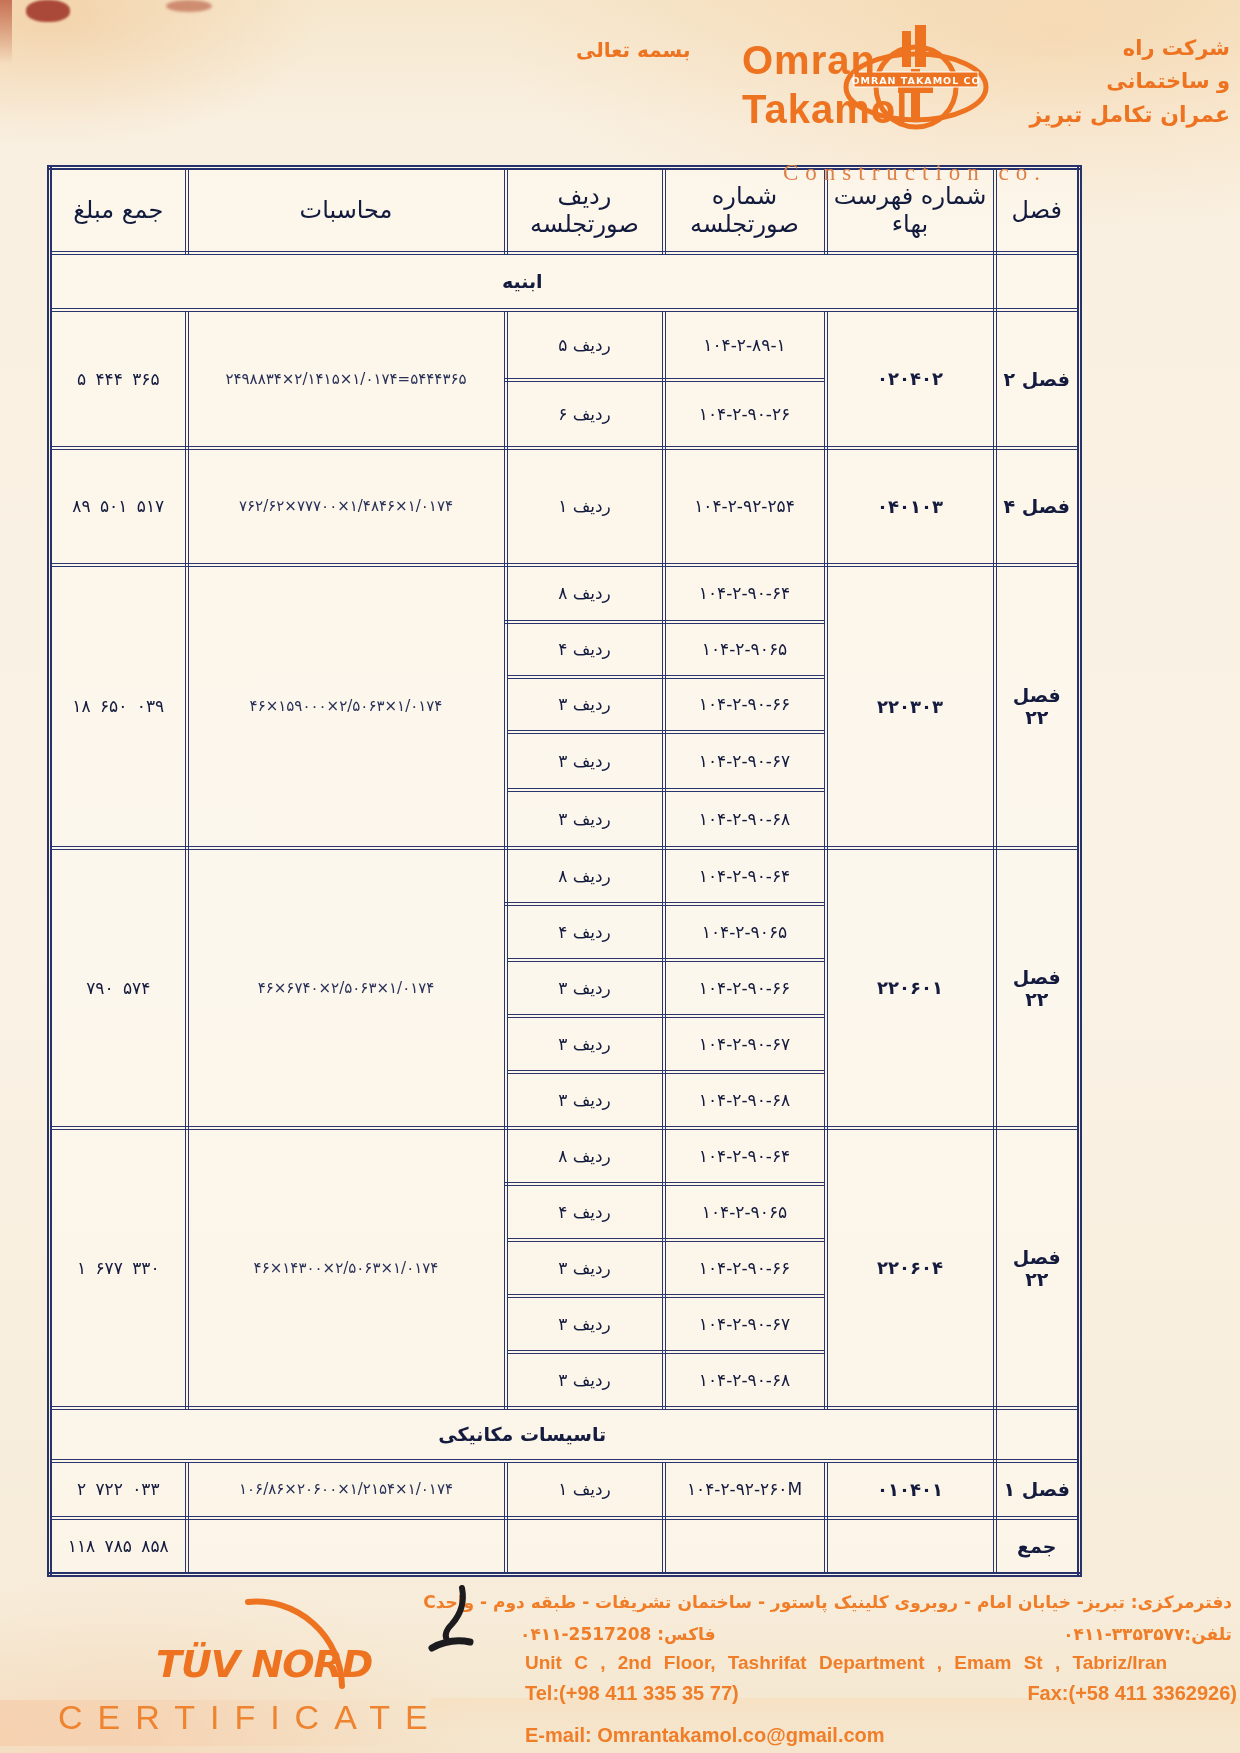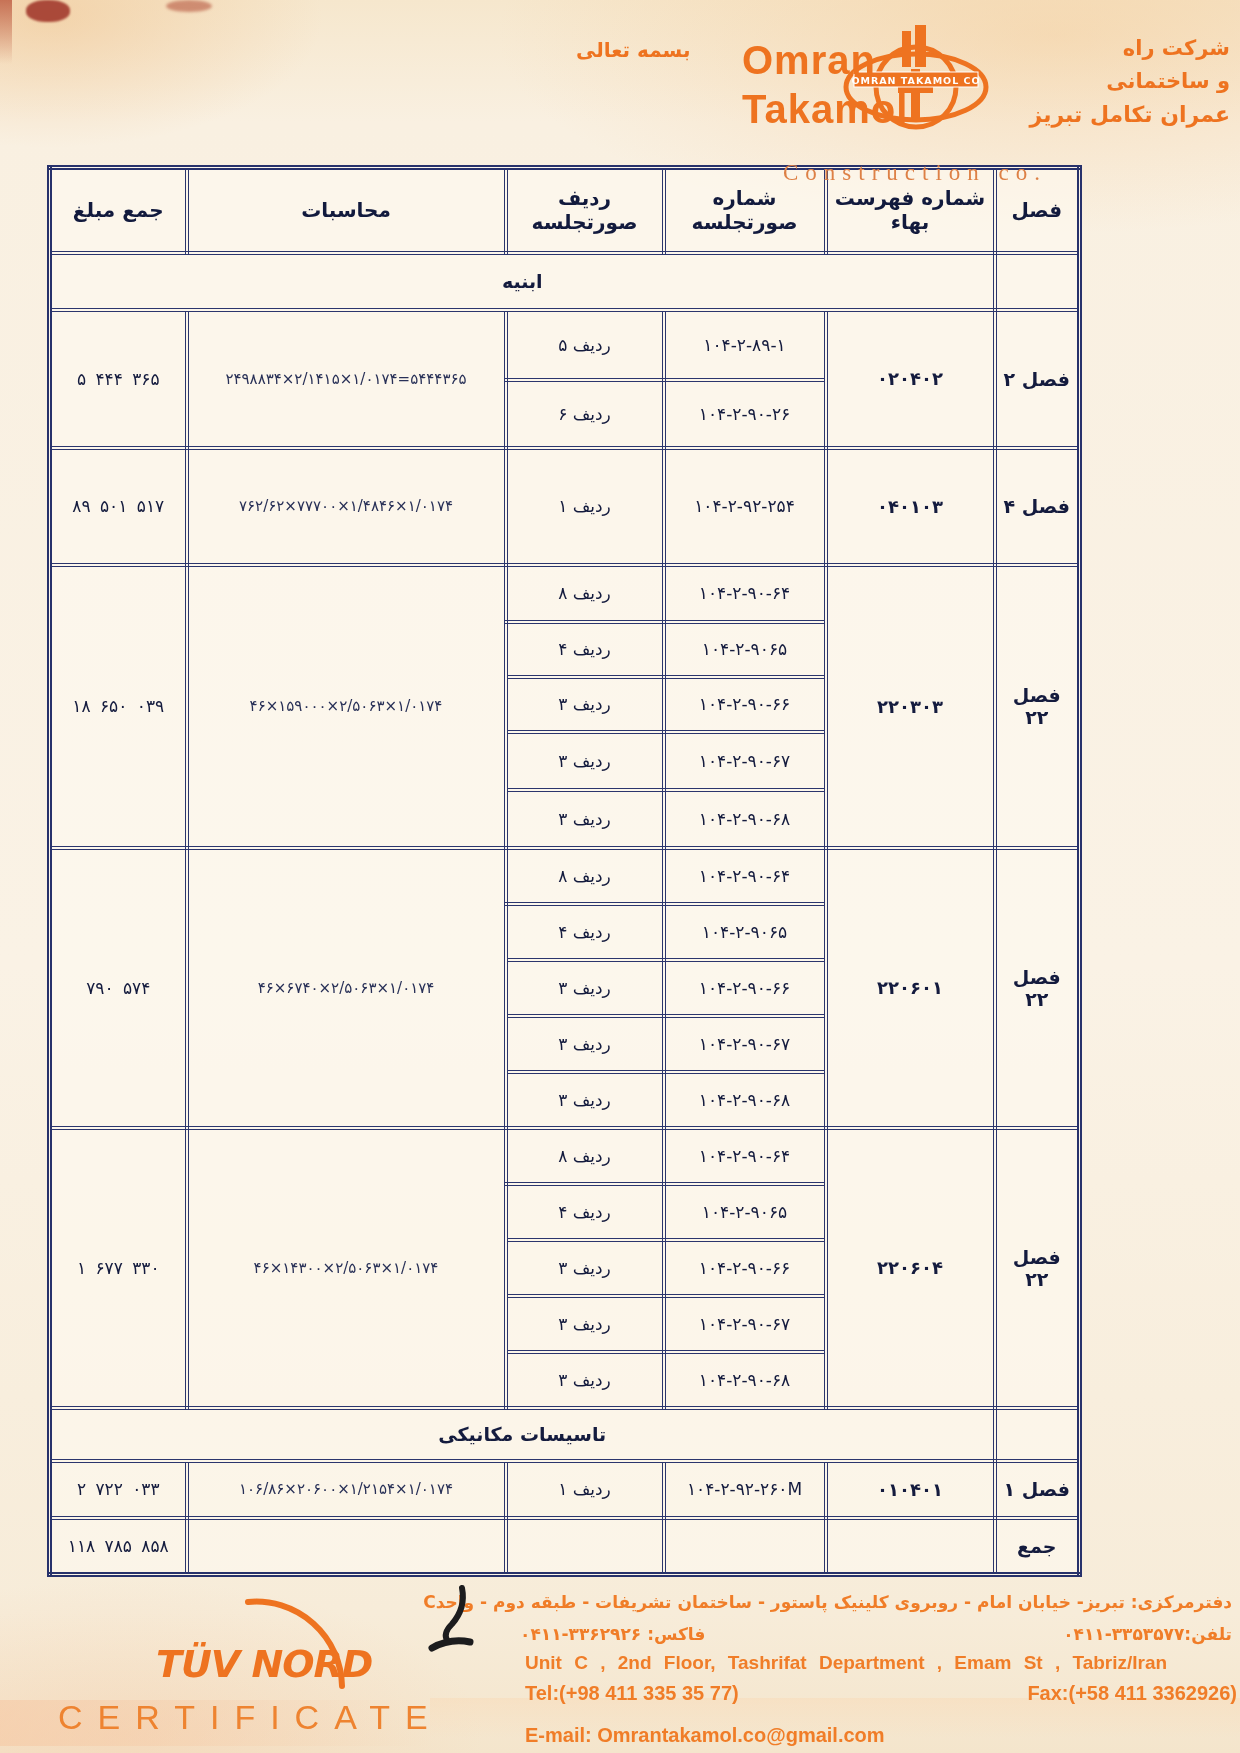--- a/index.html
+++ b/index.html
@@ -22,21 +22,21 @@
   .brand-fa { position:absolute; top:32px; right:10px; text-align:right; color:#ee7320; font-weight:bold; font-size:21px; line-height:33px; }
   .brand-fa .l3 { font-size:22px; }
   .brand-logo { position:absolute; top:25px; right:250px; width:150px; height:112px; }
   .brand-en { position:absolute; top:36px; left:742px; color:#ee7320; font-family:"Liberation Sans", sans-serif; font-weight:bold; font-size:40px; line-height:49px; letter-spacing:1px; }
   .construction { position:absolute; top:160px; left:783px; z-index:3; font-family:"Liberation Serif", serif; font-size:23px; letter-spacing:7px; color:#dd8046; white-space:nowrap; }
   
   .table-wrap { position:absolute; left:47px; top:165px; z-index:2; }
   table { border-collapse:collapse; table-layout:fixed; width:1030px; direction:rtl; background:rgba(253,249,240,.65); }
   th, td { border:4px double #2b356d; vertical-align:middle; text-align:center; padding:2px; overflow:hidden; }
   table { border:5px double #27316b; }
-  th { font-size:20px; font-weight:bold; color:#121a3d; }
+  th { font-size:24px; font-weight:normal; color:#121a3d; }
   td.sec { font-size:19px; font-weight:bold; }
   td.chap { font-size:19px; font-weight:bold; }
   td.price { font-size:18px; font-weight:bold; direction:ltr;margin-left:40px; }
   td.mno { font-size:17px; direction:ltr; }
   td.mrow { font-size:17px;border-radius:9px; }
   td.calc { font-size:15px; direction:ltr; letter-spacing:.5px; color:#283057; white-space:nowrap; }
   td.total { font-size:17px; direction:ltr; word-spacing:4px; }
   
   .band1 { position:absolute; left:0; top:1700px; width:430px; height:46px; background:linear-gradient(90deg, rgba(246,198,160,.55), rgba(246,198,160,0)); }
   .band2 { position:absolute; left:430px; top:1698px; width:810px; height:40px; background:linear-gradient(180deg, rgba(249,217,180,.45), rgba(249,217,180,0)); }
@@ -236,21 +236,21 @@
     </tbody>
       </table>
   </div>
 
   <div class="band1"></div>
   <div class="band2"></div>
 
   <div class="f-address">دفترمرکزی: تبریز- خیابان امام - روبروی کلینیک پاستور - ساختمان تشریفات - طبقه دوم - واحدC</div>
   <div class="f-phones">
     <span>تلفن:۳۳۵۳۵۷۷-۰۴۱۱</span>
-    <span>فاکس: ۳۳۶۲۹۲۶-۰۴۱۱</span>
+    <span>فاکس: 2517208-۰۴۱۱</span>
   </div>
   <div class="f-en-address">Unit C , 2nd Floor, Tashrifat Department , Emam St , Tabriz/Iran</div>
   <div class="f-en-tel">
     <span>Tel:(+98 411 335 35 77)</span>
     <span>Fax:(+58 411 3362926)</span>
   </div>
   <div class="f-email">E-mail: Omrantakamol.co@gmail.com</div>
 
   <svg class="tuv-arc" width="190" height="115" viewBox="0 0 190 115">
     <path d="M 68 14 A 86 86 0 0 1 162 98" fill="none" stroke="#ee7320" stroke-width="6" stroke-linecap="round"></path>

